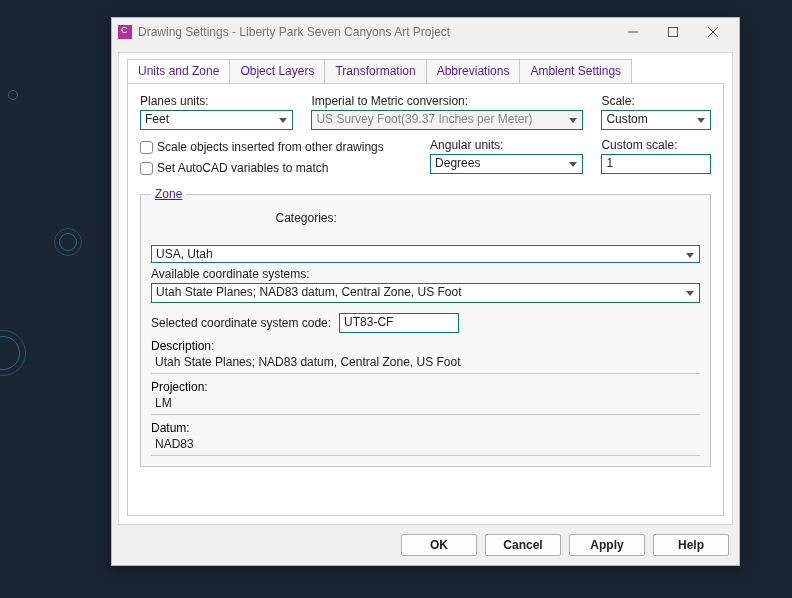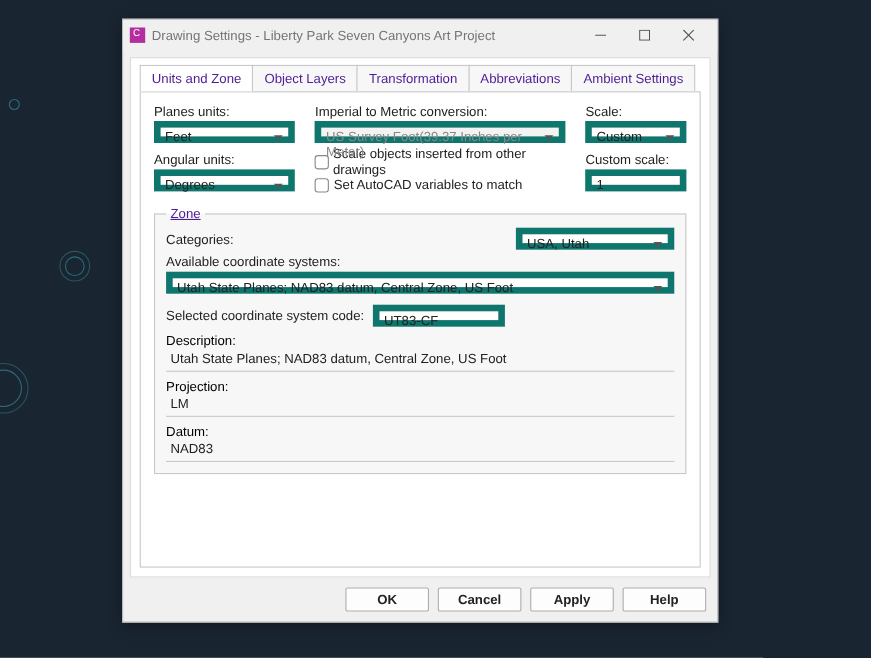--- a/index.html
+++ b/index.html
@@ -16,21 +16,21 @@
   .bg-ring { position: absolute; border-radius: 50%; border: 1px solid #2d6b78; }
   .bg-ring.r1 { width: 10px; height: 10px; left: 8px; top: 90px; }
   .bg-ring.r2 { width: 28px; height: 28px; left: 54px; top: 228px; border-color:#27575f;}
   .bg-ring.r2b{ width: 18px; height: 18px; left: 59px; top: 233px; border-color:#2d6b78;}
   .bg-ring.r3 { width: 46px; height: 46px; left: -20px; top: 330px; border-color:#27575f;}
   .bg-ring.r3b{ width: 34px; height: 34px; left: -14px; top: 336px; border-color:#2d6b78;}
 
   .window {
     position: absolute;
     left: 111px; top: 17px;
-    width: 542px; height: 549px;
+    width: 629px; height: 549px;
     background: #f0f0f0;
     border: 1px solid #b8b8b8;
     box-shadow: 0 3px 12px rgba(0,0,0,.35);
   }
   .titlebar {
     height: 28px;
     display: flex; align-items: center;
     padding: 0 6px 0 6px;
     background: #f0f0f0;
   }
@@ -84,21 +84,21 @@
     padding:10px 12px 12px 12px;
     background:#fff;
   }
 
   .row { display:flex; gap:18px; }
   .col { display:flex; flex-direction:column; }
   .label { font-size:12px; color:#222; margin-bottom:2px; }
 
   .select, .textinput {
     height:20px;
-    border:6px solid #0f766e;
+    border:1px solid #0f766e;
     background:#fff;
     font-size:12px;
     padding:1px 18px 1px 4px;
     position:relative;
   }
   .select::after{
     content:"";
     position:absolute; right:5px; top:7px;
     border-left:4px solid transparent;
     border-right:4px solid transparent;
@@ -205,44 +205,44 @@
           <div class="label">Imperial to Metric conversion:</div>
           <div class="select disabled">US Survey Foot(39.37 Inches per Meter)</div>
         </div>
         <div class="col" style="width:120px;">
           <div class="label">Scale:</div>
           <div class="select">Custom</div>
         </div>
       </div>
 
       <div class="row" style="margin-top:8px;">
-        <div class="col" style="width:168px;">
-          <div class="label">Angular units:</div>
-          <div class="select">Degrees</div>
-        </div>
         <div class="col" style="width:298px; justify-content:flex-end; gap:3px;">
           <div class="check">
             <span class="checkbox"></span>
             <span>Scale objects inserted from other drawings</span>
           </div>
           <div class="check">
             <span class="checkbox"></span>
             <span>Set AutoCAD variables to match</span>
           </div>
         </div>
+        <div class="col" style="width:168px;">
+          <div class="label">Angular units:</div>
+          <div class="select">Degrees</div>
+        </div>
         <div class="col" style="width:120px;">
           <div class="label">Custom scale:</div>
           <div class="textinput" style="padding-right:4px;">1</div>
         </div>
       </div>
 
       <fieldset class="zone">
         <legend>Zone</legend>
 
-        <div class="row" style="align-items:center;">
+        <div class="row" style="align-items:center;flex-direction:column;">
           <div style="width:300px;" class="label">Categories:</div>
           <div class="select" style="flex:1;">USA, Utah</div>
         </div>
 
         <div class="label">Available coordinate systems:</div>
         <div class="select">Utah State Planes; NAD83 datum, Central Zone, US Foot</div>
 
         <div class="row" style="align-items:center; margin-top:10px; gap:8px;">
           <div class="label" style="margin:0;text-align:center;">Selected coordinate system code:</div>
           <div class="textinput" style="width:120px; padding-right:4px;">UT83-CF</div>

